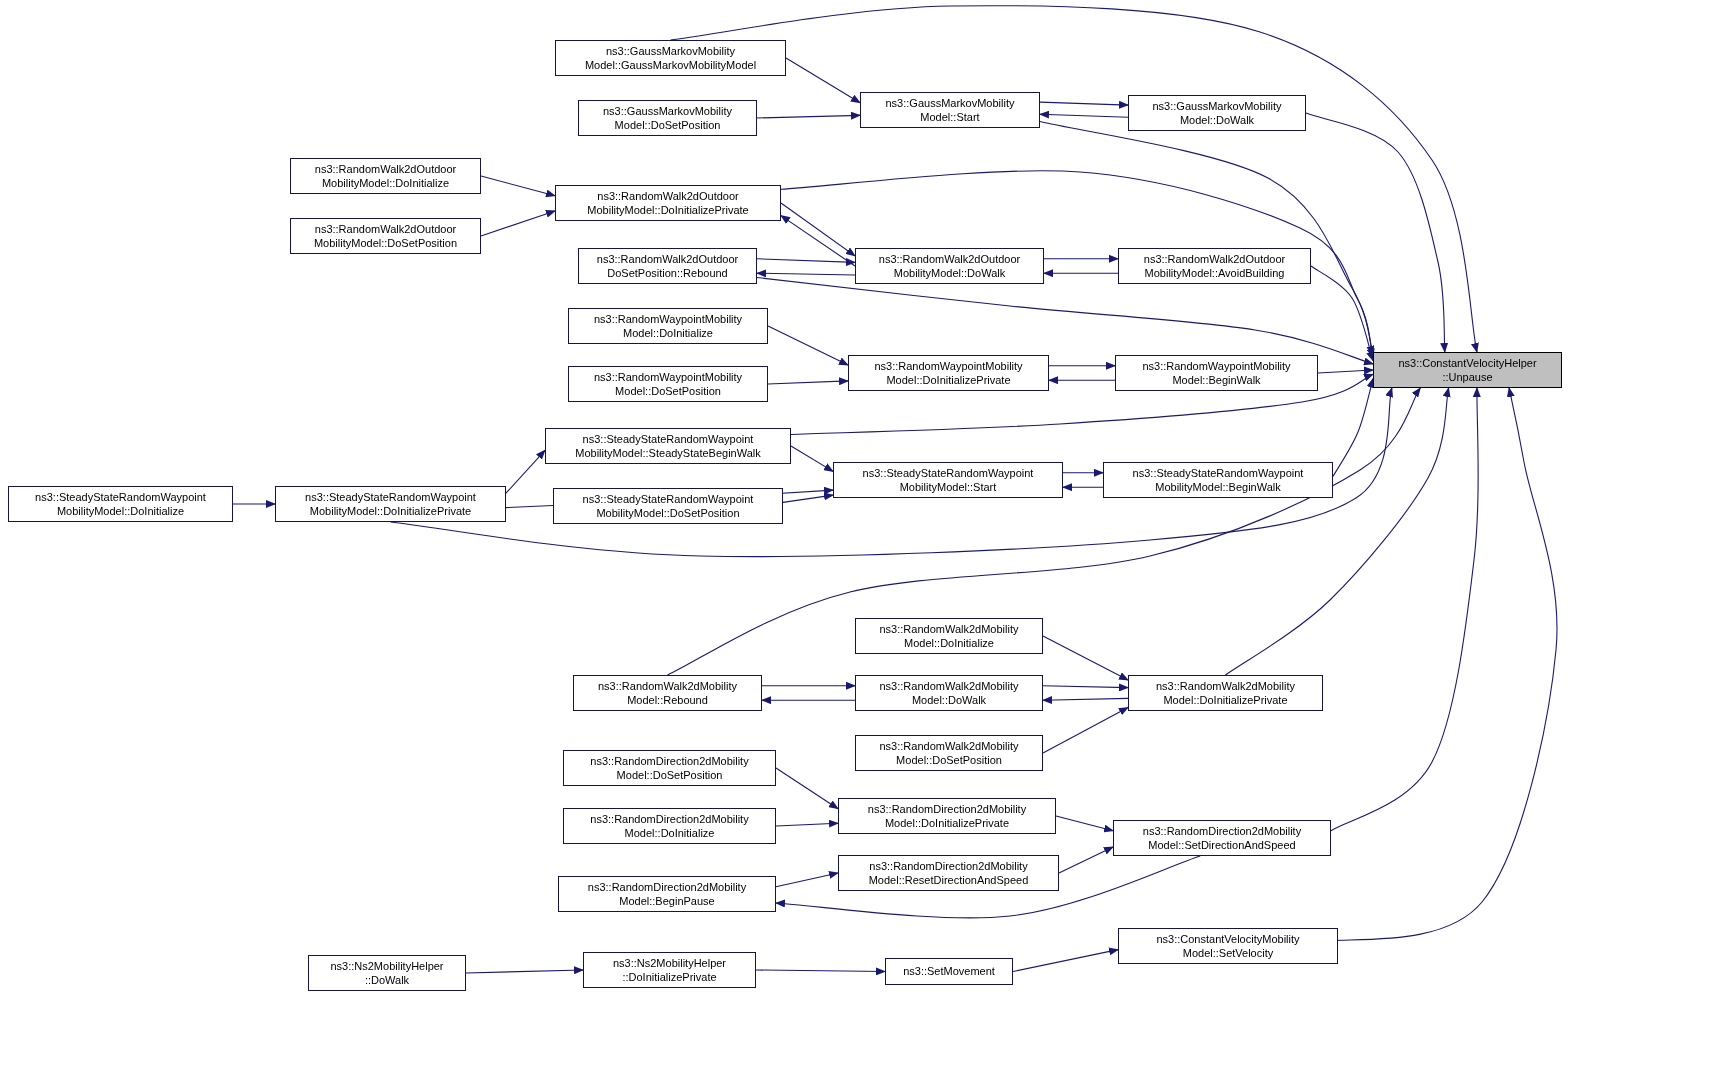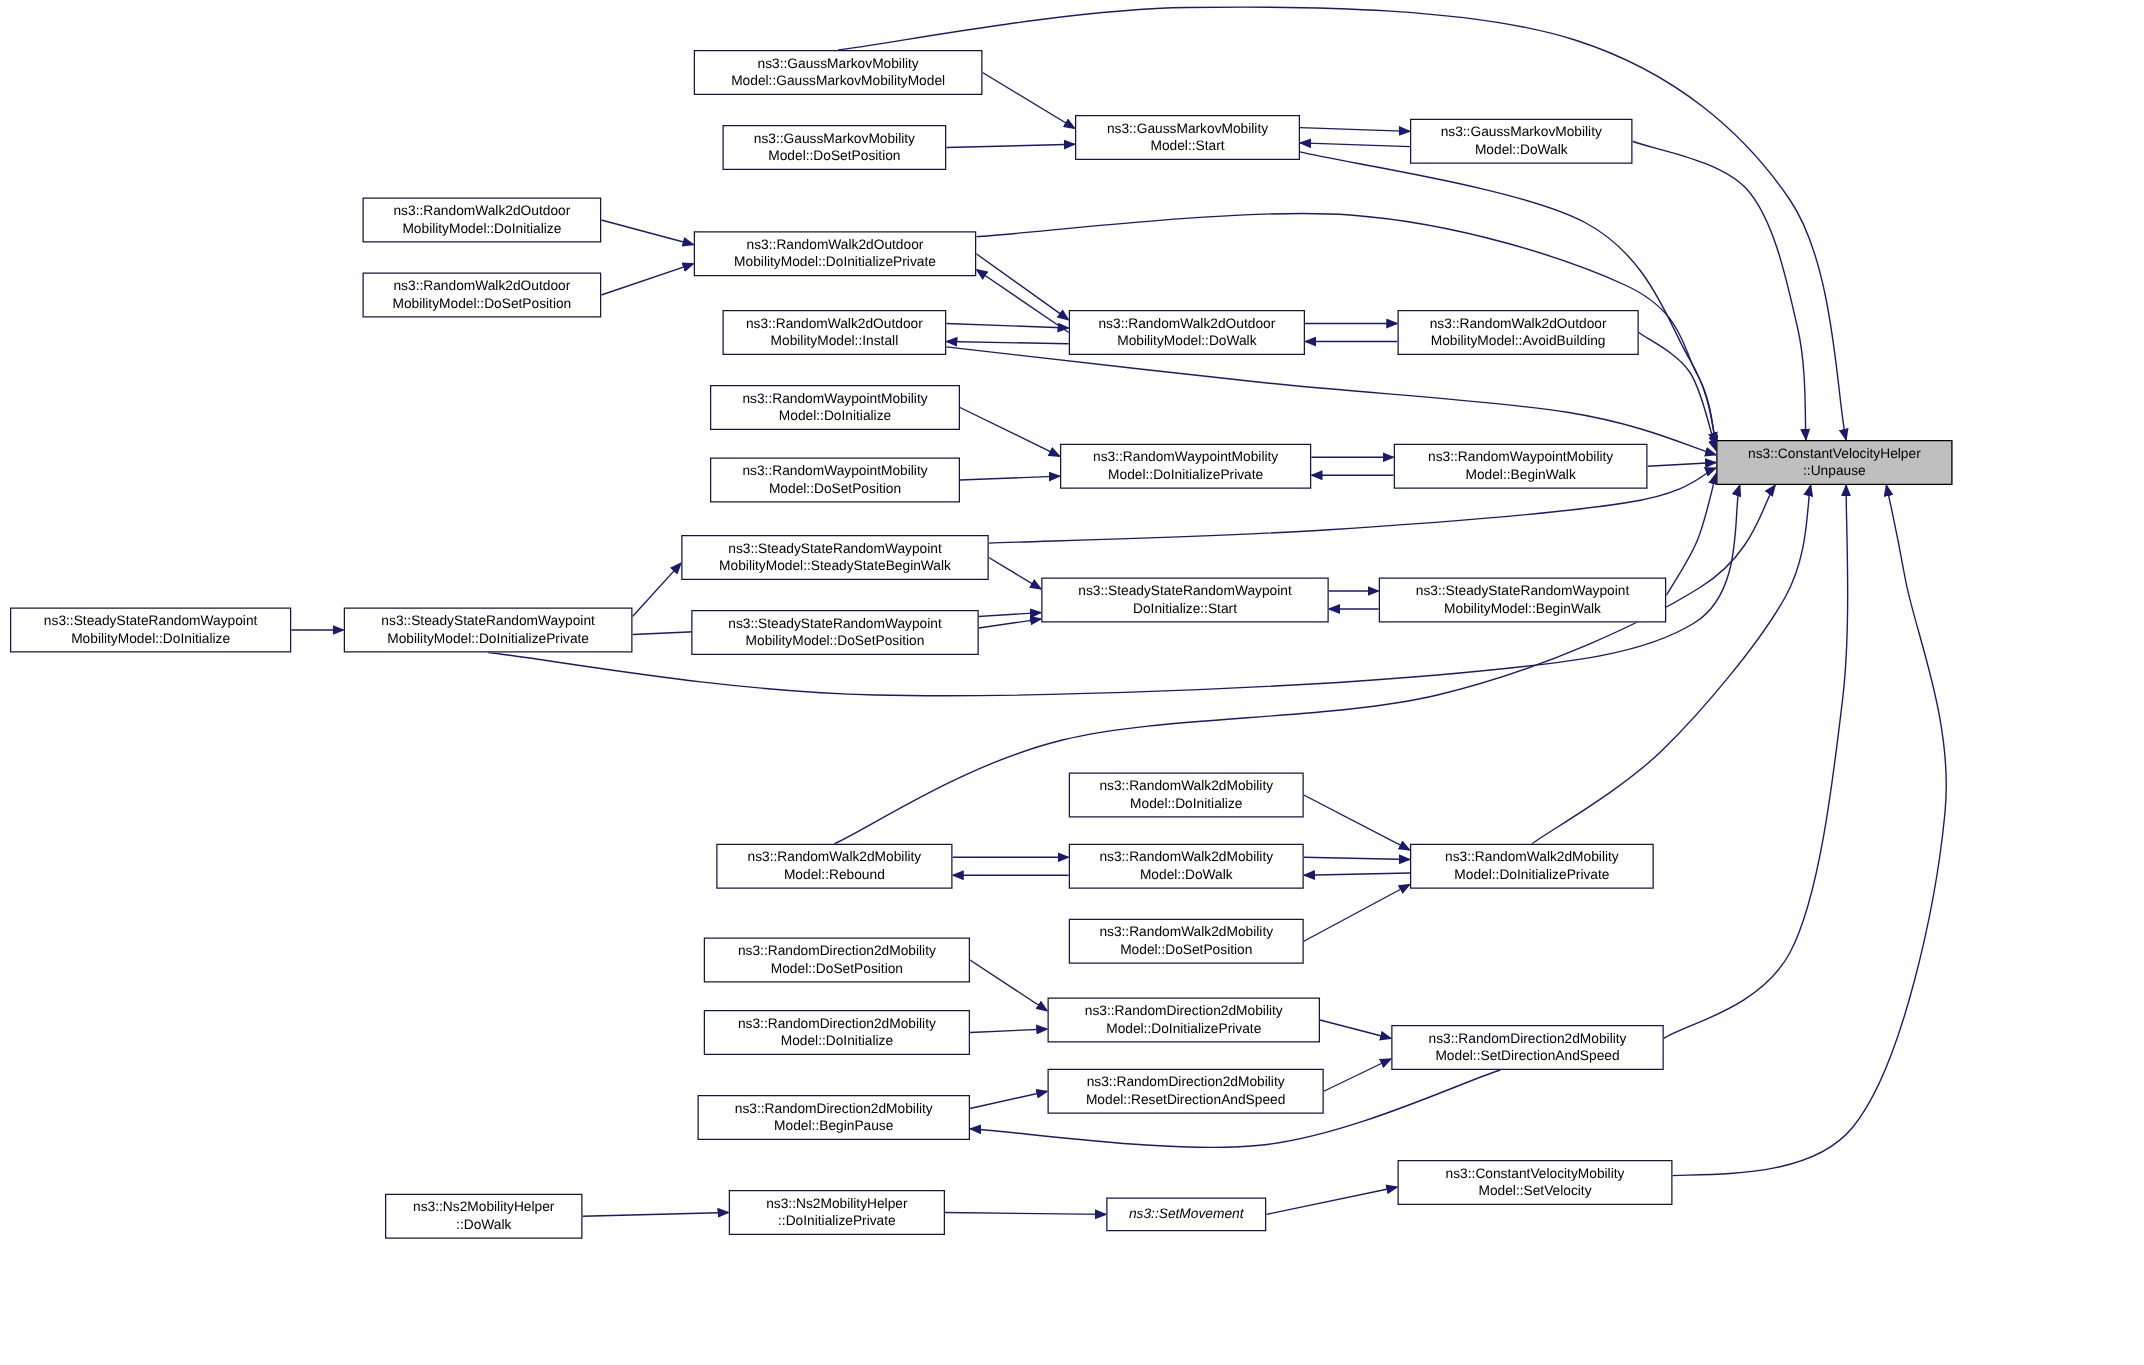--- a/index.html
+++ b/index.html
@@ -110,21 +110,21 @@
     <div class="node" style="left: 290px; top: 218px; width: 191px; height: 36px;">
       <div>ns3::RandomWalk2dOutdoor</div>
       <div>MobilityModel::DoSetPosition</div>
     </div>
     <div class="node" style="left: 555px; top: 185px; width: 226px; height: 36px;">
       <div>ns3::RandomWalk2dOutdoor</div>
       <div>MobilityModel::DoInitializePrivate</div>
     </div>
     <div class="node" style="left: 578px; top: 248px; width: 179px; height: 36px;">
       <div>ns3::RandomWalk2dOutdoor</div>
-      <div>MobilityModel::Install</div>
+      <div>DoSetPosition::Rebound</div>
     </div>
     <div class="node" style="left: 855px; top: 248px; width: 189px; height: 36px;">
       <div>ns3::RandomWalk2dOutdoor</div>
       <div>MobilityModel::DoWalk</div>
     </div>
     <div class="node" style="left: 1118px; top: 248px; width: 193px; height: 36px;">
       <div>ns3::RandomWalk2dOutdoor</div>
       <div>MobilityModel::AvoidBuilding</div>
     </div>
     <div class="node" style="left: 568px; top: 308px; width: 200px; height: 36px;">
@@ -150,21 +150,21 @@
     <div class="node" style="left: 545px; top: 428px; width: 246px; height: 36px;">
       <div>ns3::SteadyStateRandomWaypoint</div>
       <div>MobilityModel::SteadyStateBeginWalk</div>
     </div>
     <div class="node" style="left: 553px; top: 488px; width: 230px; height: 36px;">
       <div>ns3::SteadyStateRandomWaypoint</div>
       <div>MobilityModel::DoSetPosition</div>
     </div>
     <div class="node" style="left: 833px; top: 462px; width: 230px; height: 36px;">
       <div>ns3::SteadyStateRandomWaypoint</div>
-      <div>DoInitialize::Start</div>
+      <div>MobilityModel::Start</div>
     </div>
     <div class="node" style="left: 1103px; top: 462px; width: 230px; height: 36px;">
       <div>ns3::SteadyStateRandomWaypoint</div>
       <div>MobilityModel::BeginWalk</div>
     </div>
     <div class="node" style="left: 8px; top: 486px; width: 225px; height: 36px;">
       <div>ns3::SteadyStateRandomWaypoint</div>
       <div>MobilityModel::DoInitialize</div>
     </div>
     <div class="node" style="left: 275px; top: 486px; width: 231px; height: 36px;">
@@ -220,16 +220,16 @@
       <div>Model::SetVelocity</div>
     </div>
     <div class="node" style="left: 308px; top: 955px; width: 158px; height: 36px;">
       <div>ns3::Ns2MobilityHelper</div>
       <div>::DoWalk</div>
     </div>
     <div class="node" style="left: 583px; top: 952px; width: 173px; height: 36px;">
       <div>ns3::Ns2MobilityHelper</div>
       <div>::DoInitializePrivate</div>
     </div>
-    <div class="node" style="left: 885px; top: 958px; width: 128px; height: 27px; font-style: italic;">
+    <div class="node" style="left: 885px; top: 958px; width: 128px; height: 27px;">
       <div>ns3::SetMovement</div>
     </div>
   </div>
 
 </body></html>

